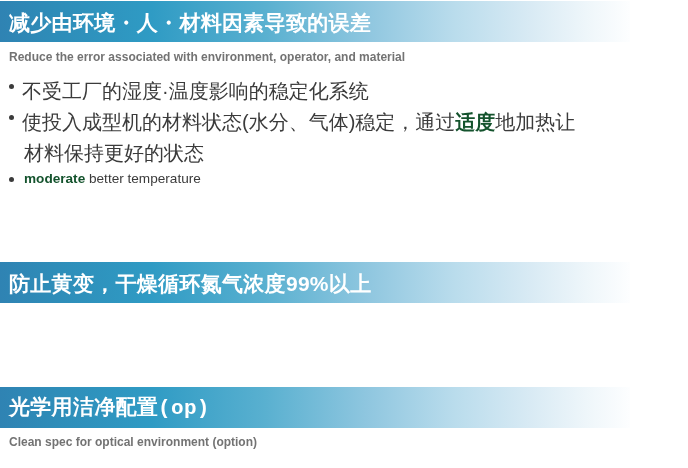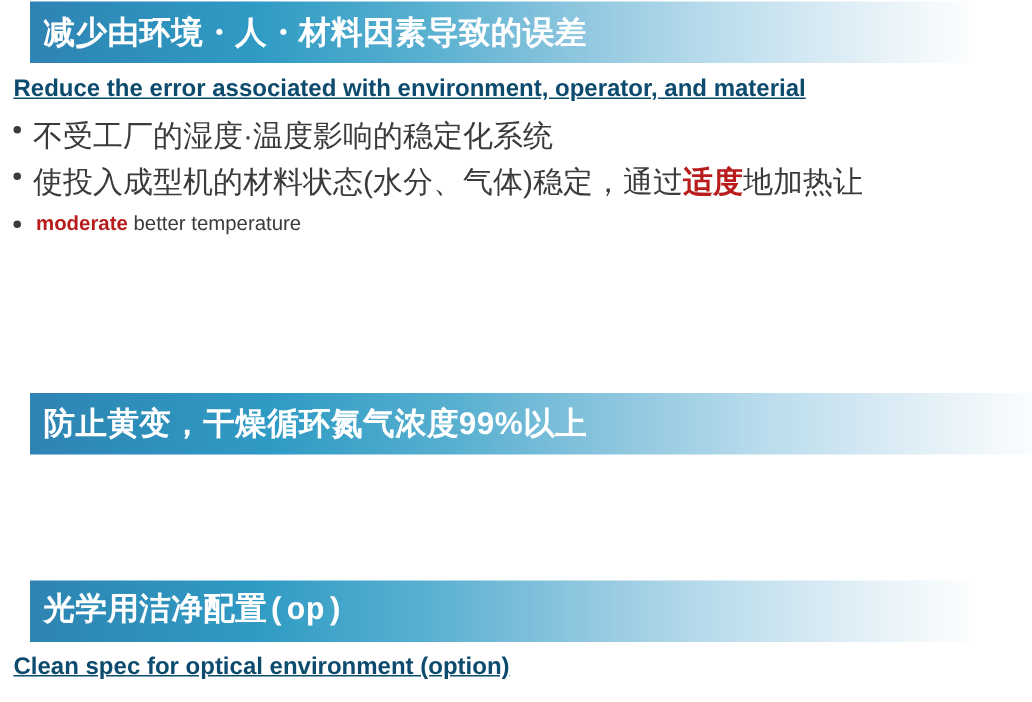--- a/index.html
+++ b/index.html
@@ -31,49 +31,47 @@
     background: linear-gradient(to right,
                 #2f83b3 0%,
                 #2e8cb8 8%,
                 #2f9bc4 24%,
                 #59b0d0 42%,
                 #8ec6df 58%,
                 #b9dcec 72%,
                 #d8eaf4 84%,
                 #eef6fa 93%,
                 #fdfeff 100%);
-    margin-left: 20px;
   }
   .bar-1 { top: 1px; }
-  .bar-2 { top: 262px; padding-left: 48px; }
+  .bar-2 { top: 262px; }
   .bar-3 { top: 387px; font-family: Liberation Mono, monospace; }
 
   .bar-title {
     position: absolute;
     left: 9px;
     top: 50%;
     transform: translateY(-50%);
     color: #ffffff;
     font-size: 21px;
     font-weight: bold;
     letter-spacing: 0.3px;
     white-space: nowrap;
     line-height: 1;
   }
 
   
   .subhead {
     position: absolute;
     left: 9px;
-    color: #0c4a6e;
-    font-size: 16px;
+    color: #737373;
+    font-size: 12px;
     font-weight: bold;
     white-space: nowrap;
     line-height: 1.1;
-    text-decoration: underline;
   }
   .subhead-1 { top: 51px; }
   .subhead-2 { top: 311px; }
   .subhead-3 { top: 436px; }
 
   
   .bullets {
     position: absolute;
     left: 7px;
     top: 76px;
@@ -98,21 +96,21 @@
     top: 8px;
     width: 5px;
     height: 5px;
     border-radius: 50%;
     background: #3b3b3b;
   }
   .bullet .line2 {
     display: block;
     padding-left: 2px;
   }
-  .b { font-weight: bold; color: #b91c1c; }
+  .b { font-weight: bold; color: #14532d; }
 </style>
 </head>
 <body>
 
 <div class="page">
 
   <div class="bar bar-1">
     <span class="bar-title">减少由环境・人・材料因素导致的误差</span>
   </div>
 
@@ -121,20 +119,21 @@
   <ul class="bullets">
 
     <li class="bullet bullet-cn">
       <span class="dot"></span>
       <span>不受工厂的湿度·温度影响的稳定化系统</span>
     </li>
 
     <li class="bullet bullet-cn">
       <span class="dot"></span>
       <span>使投入成型机的材料状态(水分、气体)稳定，通过</span><span class="b">适度</span><span>地加热让</span>
+      <span class="line2">材料保持更好的状态</span>
     </li>
 
 
     <li class="bullet bullet-en">
       <span class="dot"></span>
       <span class="line2"><span class="b">moderate</span><span> better temperature</span></span>
     </li>
 
   </ul>
 

